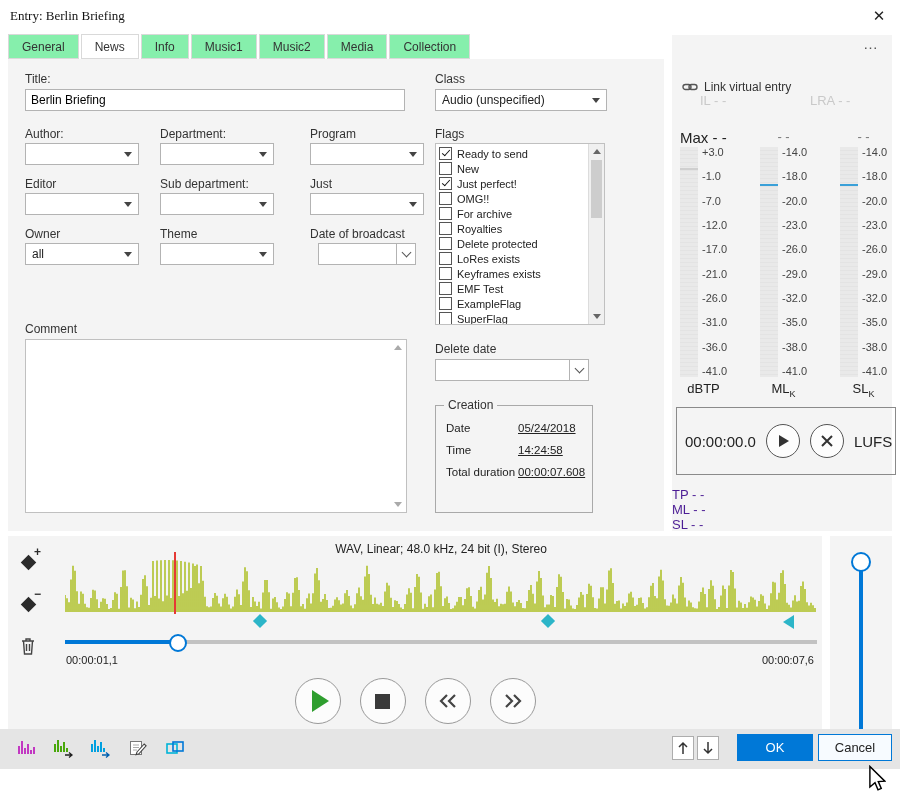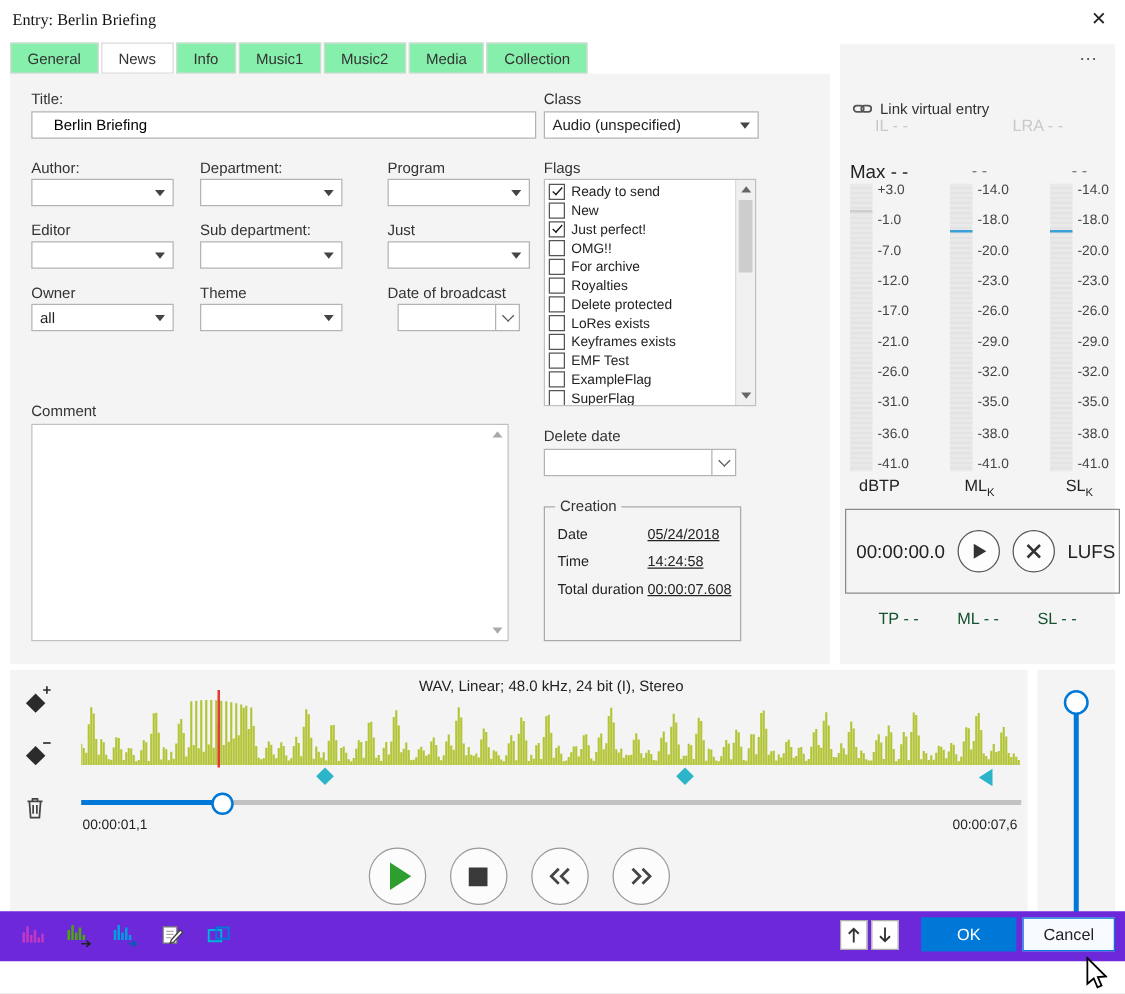--- a/index.html
+++ b/index.html
@@ -18,26 +18,26 @@
   .tab{background:#86efac;border:1px solid #d9d9d9;margin-right:2px;padding:0 13px;
        font-size:12px;color:#333;display:flex;align-items:center;cursor:pointer;}
   .tab.active{background:#fff;}
 
   
   .panel{position:absolute;background:#f4f4f4;}
   #left-panel{left:8px;top:59px;width:656px;height:472px;}
   #right-panel{left:672px;top:35px;width:220px;height:496px;}
   #wave-panel{left:8px;top:536px;width:814px;height:214px;}
   #vol-panel{left:830px;top:536px;width:62px;height:214px;}
-  #footer{position:absolute;left:0;top:729px;width:900px;height:40px;background:#6d28d9;}
+  #footer{position:absolute;left:0;top:729px;width:900px;height:40px;background:#e5e5e5;}
 
   
   .lbl{position:absolute;font-size:12px;color:#333;white-space:nowrap;}
   .tinput{position:absolute;height:20px;background:#fff;border:1px solid #b3b3b3;font-size:12px;
-          font-family:"Liberation Sans",sans-serif;padding:0 17px;box-sizing:content-box;}
+          font-family:"Liberation Sans",sans-serif;padding:0 5px;box-sizing:content-box;}
   .combo{position:absolute;height:20px;background:#fff;border:1px solid #b3b3b3;display:flex;
          align-items:center;font-size:12px;cursor:pointer;}
   .combo .val{flex:1;padding:0 6px;overflow:hidden;white-space:nowrap;}
   .combo .arr{width:0;height:0;border-left:4px solid transparent;border-right:4px solid transparent;
               border-top:5px solid #444;margin-right:6px;}
   .combo.split .btn{width:18px;align-self:stretch;border-left:1px solid #b3b3b3;display:flex;
                     align-items:center;justify-content:center;}
   .combo.split .chev{width:6px;height:6px;border:solid #555;border-width:0 1.5px 1.5px 0;
                      transform:rotate(45deg);margin-top:-3px;}
   .comment-box{position:absolute;background:#fff;border:1px solid #c0c0c0;font-size:12px;padding:4px;}
@@ -88,21 +88,21 @@
   .m-name sub{font-size:9px;}
   .lufs-box{position:absolute;left:4px;top:372px;width:202px;height:66px;border:1px solid #8a8a8a;
             display:flex;align-items:center;padding:0 8px;gap:10px;}
   .lufs-time{font-size:15px;color:#222;}
   .cir-btn{width:34px;height:34px;border-radius:50%;border:1.5px solid #555;background:#fdfdfd;
            display:flex;align-items:center;justify-content:center;cursor:pointer;flex:none;padding:0;}
   .play-sm{width:0;height:0;border-top:6px solid transparent;border-bottom:6px solid transparent;
            border-left:10px solid #333;margin-left:3px;}
   .lufs-unit{font-size:15px;color:#222;margin-left:auto;}
   .stat-bottom{position:absolute;top:452px;left:0;right:0;display:flex;justify-content:space-evenly;
-               font-size:13px;color:#14532d;}
+               font-size:13px;color:#4c1d95;flex-direction:column;}
 
   
   .wave-tools{position:absolute;left:10px;top:16px;display:flex;flex-direction:column;gap:22px;align-items:center;}
   .tool{position:relative;width:20px;height:20px;cursor:pointer;display:flex;align-items:center;justify-content:center;}
   .diamond{width:11px;height:11px;background:#2b2b2b;transform:rotate(45deg);}
   .tool.add::after{content:"+";position:absolute;right:-3px;top:-7px;font-size:12px;font-weight:bold;color:#2b2b2b;}
   .tool.sub::after{content:"\2212";position:absolute;right:-3px;top:-7px;font-size:12px;font-weight:bold;color:#2b2b2b;}
   .wave-box{position:absolute;left:57px;top:2px;width:752px;height:92px;}
   .wave-format{position:absolute;left:0;right:0;top:4px;text-align:center;font-size:12px;color:#222;}
   .wave-svg{position:absolute;left:0;top:18px;}

